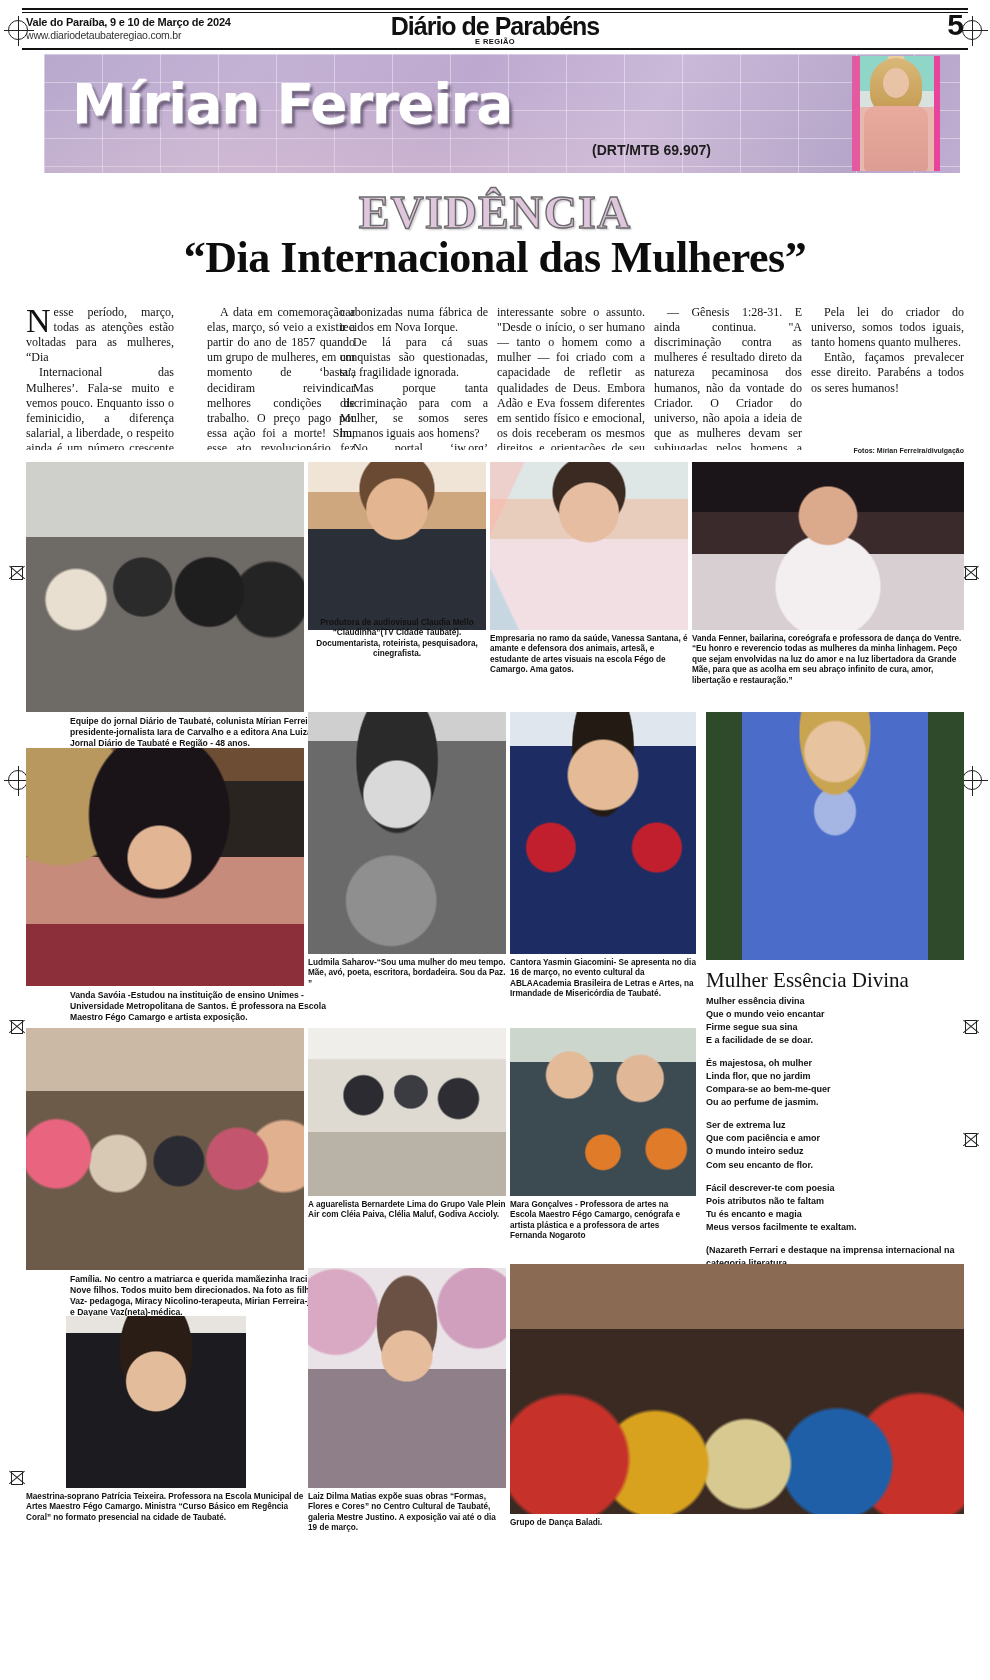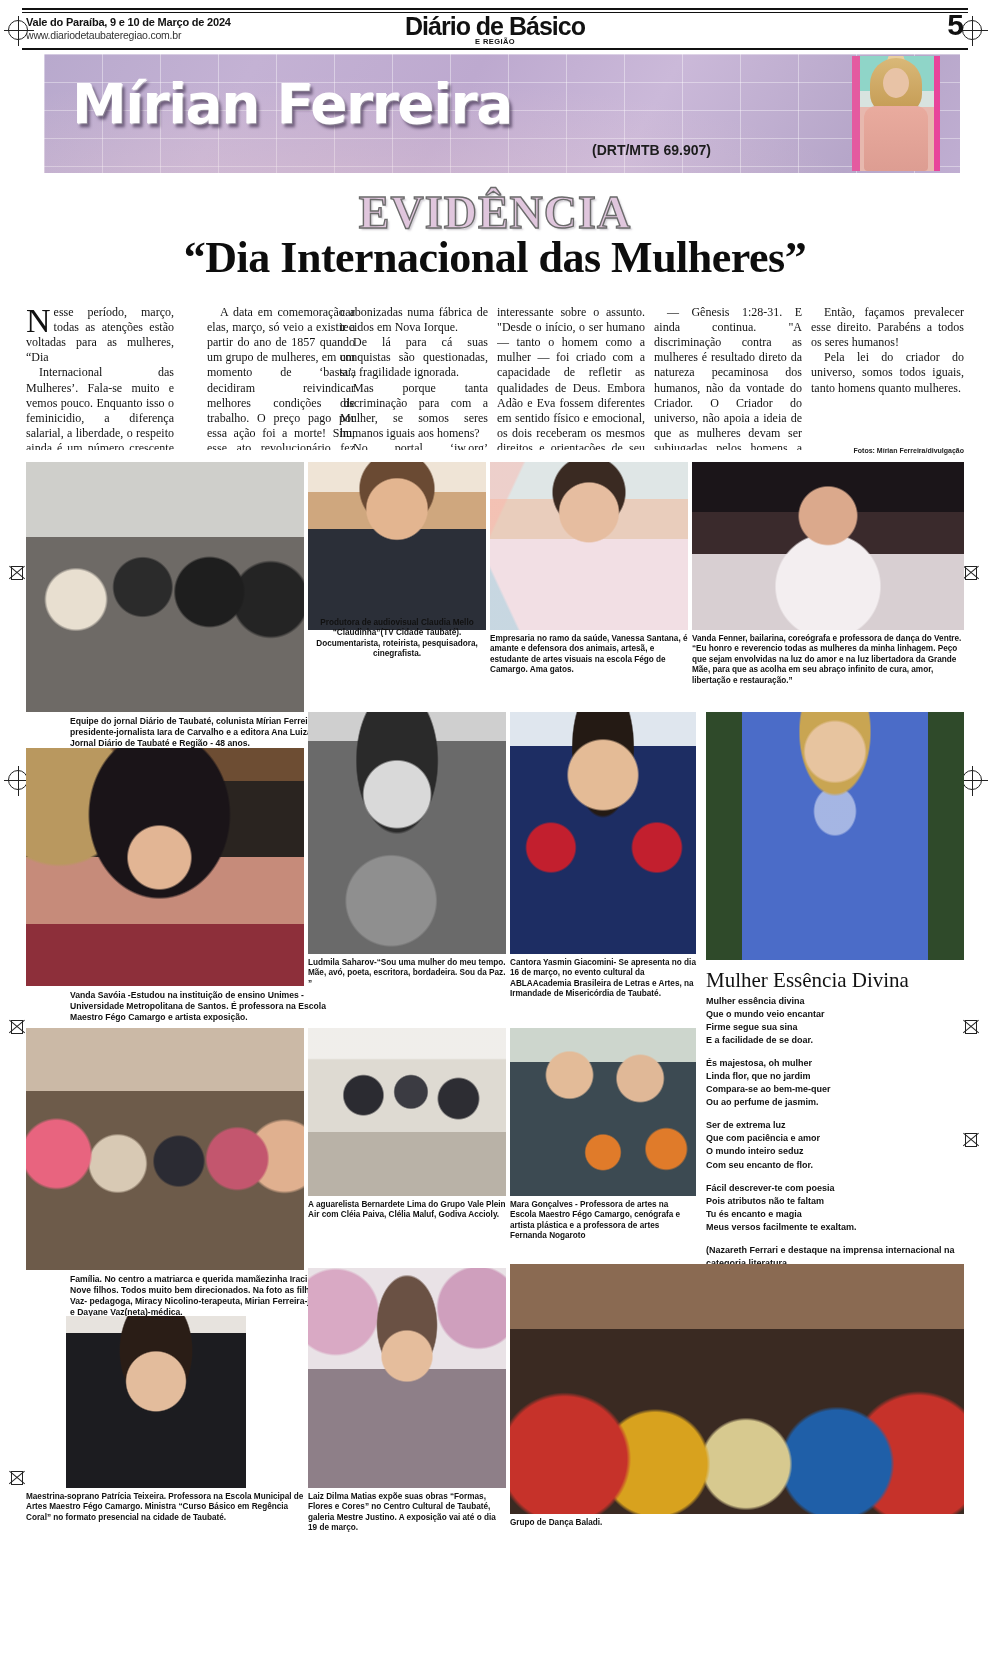--- a/index.html
+++ b/index.html
@@ -289,21 +289,21 @@
     <div class="rule-thick"></div>
     <div class="rule-thin"></div>
   </div>
 
   <div class="headrow">
     <div class="head-left">
       <div class="l1">Vale do Paraíba, 9 e 10 de Março  de 2024</div>
       <div class="l2">www.diariodetaubateregiao.com.br</div>
     </div>
     <div class="head-center">
-      <div class="title">Diário de Básico</div>
+      <div class="title">Diário de Parabéns</div>
       <div class="sub">E REGIÃO</div>
     </div>
     <div class="head-right">5</div>
   </div>
   <div class="rule-under"></div>
 
   <div class="banner">
     <div class="banner-name">Mírian Ferreira</div>
     <div class="banner-drt">(DRT/MTB 69.907)</div>
 
@@ -331,22 +331,22 @@
       <p>Mas porque tanta discriminação para com a Mulher, se somos seres humanos iguais aos  homens?</p>
       <p>No portal ‘jw.org’ encontramos  um  trecho  bem</p>
     </div>
     <div class="col c4">
       <p class="noind">interessante sobre o assunto. "Desde o   início, o ser humano — tanto o homem como a mulher — foi criado com a capacidade de refletir  as  qualidades  de Deus. Embora Adão e Eva fossem diferentes em sentido  físico e emocional, os dois receberam os mesmos direitos e orientações de seu Criador".</p>
     </div>
     <div class="col c5">
       <p>— Gênesis 1:28-31. E ainda continua. "A discriminação contra as mulheres é resultado direto da natureza pecaminosa dos humanos, não da vontade do Criador. O Criador do  universo, não apoia a ideia de que as mulheres devam ser subjugadas pelos homens a fim de pagar pelo pecado original".</p>
     </div>
     <div class="col c6">
+      <p>Pela lei do criador do universo, somos todos iguais, tanto homens quanto mulheres.</p>
       <p>Então, façamos prevalecer esse direito. Parabéns a todos os seres humanos!</p>
-      <p>Pela lei do criador do universo, somos todos iguais, tanto homens quanto mulheres.</p>
     </div>
   </div>
   <div class="credit">Fotos: Mírian Ferreira/divulgação</div>
 
   <div class="ph p-grp1" style="left:26px;  top:462px; width:278px; height:250px;"></div>
   <div class="cap cap-lg" style="left:26px; top:716px; width:278px;">Equipe do jornal Diário de Taubaté, colunista Mírian Ferreira, presidente-jornalista Iara de Carvalho e a editora Ana Luiza Stipp. Jornal Diário de Taubaté e Região - 48 anos.</div>
 
   <div class="ph p-claudia" style="left:308px; top:462px; width:178px; height:168px;"></div>
   <div class="cap" style="left:308px; top:618px; width:178px;text-align:center;">Produtora de audiovisual Claudia Mello “Claudinha”(TV Cidade Taubaté). Documentarista, roteirista, pesquisadora, cinegrafista.</div>
 

